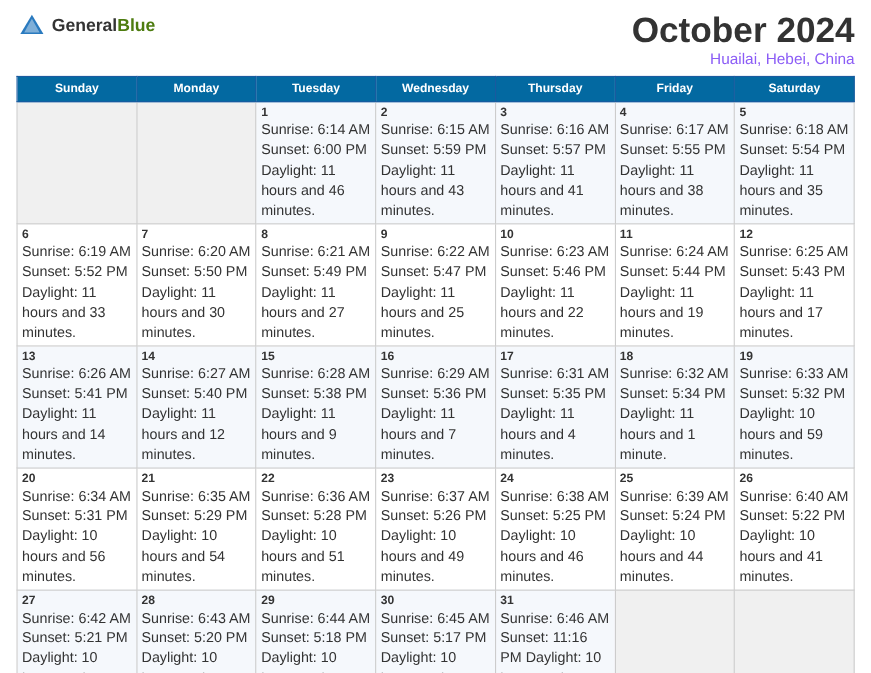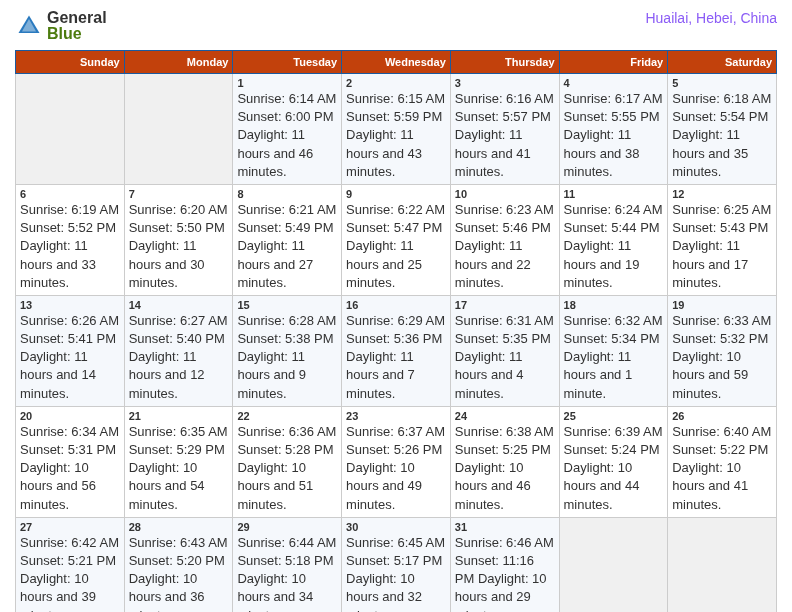--- a/index.html
+++ b/index.html
@@ -22,21 +22,20 @@
       align-items: flex-start;
       margin-bottom: 8px;
     }
     .logo {
       display: flex;
       align-items: center;
       gap: 4px;
     }
     .logo-text {
       display: flex;
-      flex-direction: column;
       line-height: 1;
     }
     .logo-general {
       font-size: 16px;
       font-weight: bold;
       color: #333;
     }
     .logo-blue {
       font-size: 16px;
       font-weight: bold;
@@ -58,26 +57,26 @@
     .subtitle {
       font-size: 14px;
       color: #8b5cf6;
     }
     table {
       width: 100%;
       border-collapse: collapse;
       table-layout: fixed;
     }
     thead tr th {
-      background: #c2410c;
+      background: #0369a1;
       color: #fff;
       font-size: 11px;
       font-weight: bold;
       padding: 5px 4px;
-      text-align: right;
+      text-align: center;
       border: 1px solid #1a5a9f;
     }
     tbody tr td {
       border: 1px solid #ccc;
       vertical-align: top;
       padding: 3px 4px;
       font-size: 8.5px;
       color: #333;
       height: 80px;
       background: #fff;
@@ -112,20 +111,21 @@
     <svg class="logo-icon" viewBox="0 0 40 40">
       <polygon points="20,5 35,30 5,30" fill="#2a7abf"></polygon>
       <polygon points="20,10 30,28 10,28" fill="#fff" opacity="0.4"></polygon>
     </svg>
     <div class="logo-text">
       <span class="logo-general">General</span>
       <span class="logo-blue">Blue</span>
     </div>
   </div>
   <div class="title-block">
+    <div class="month-title">October 2024</div>
     <div class="subtitle">Huailai, Hebei, China</div>
   </div>
 </div>
 
 <table>
   <thead>
     <tr>
     <th>Sunday</th>
           <th>Monday</th>
           <th>Tuesday</th>

